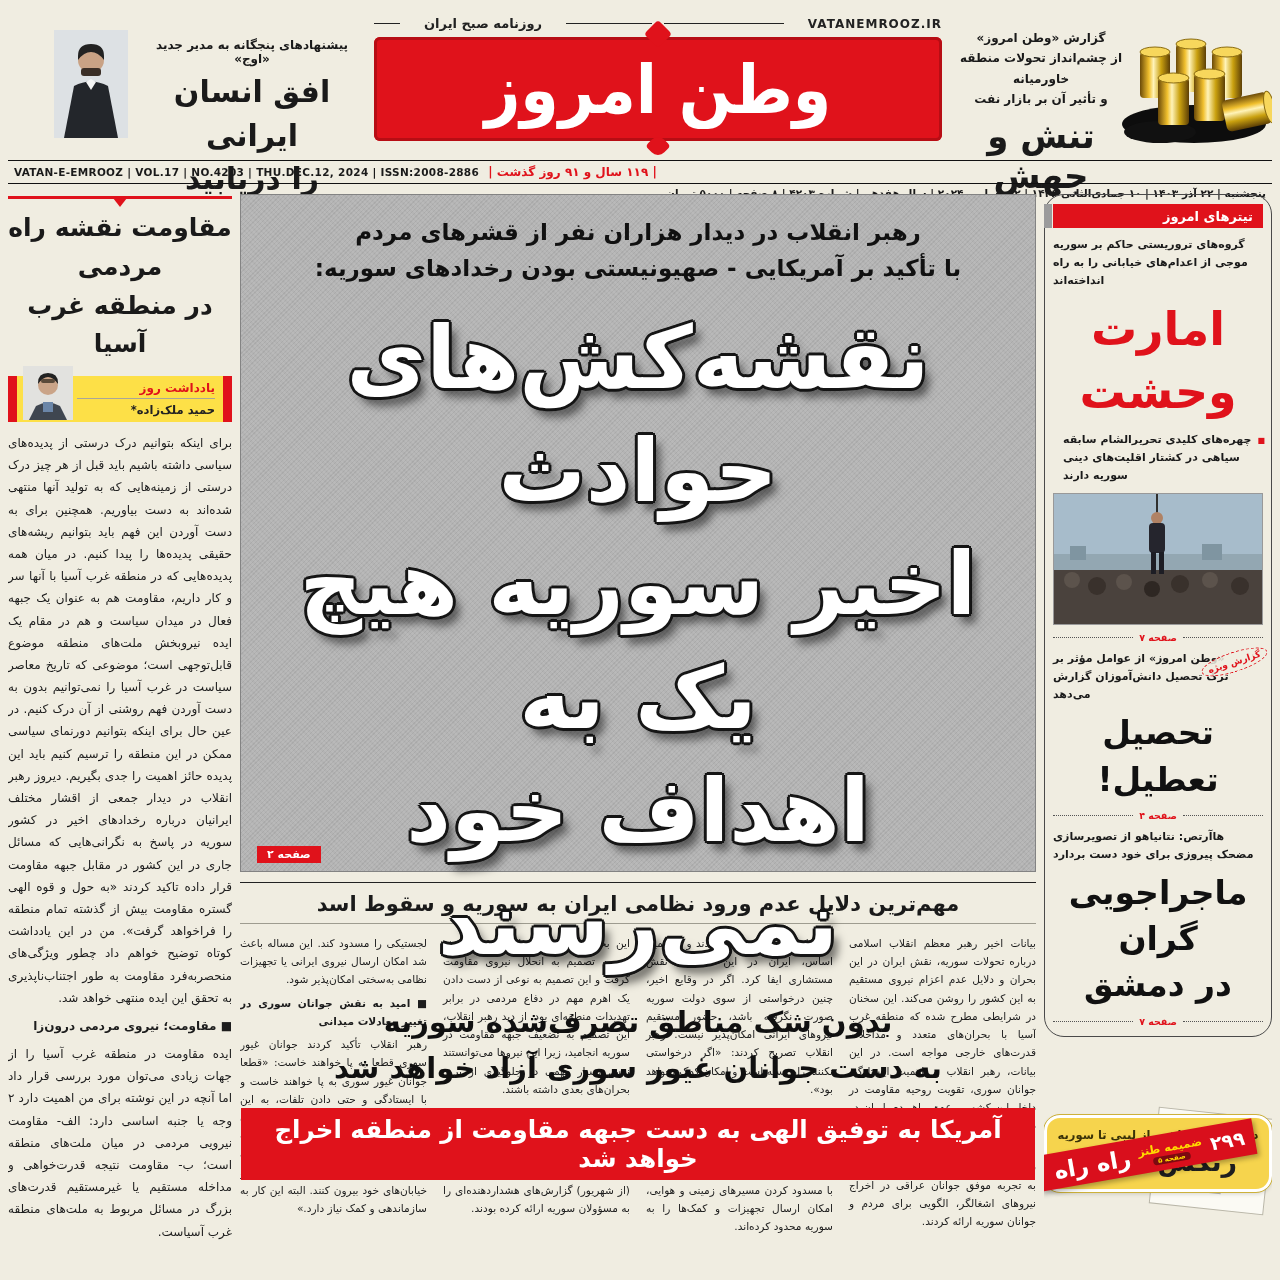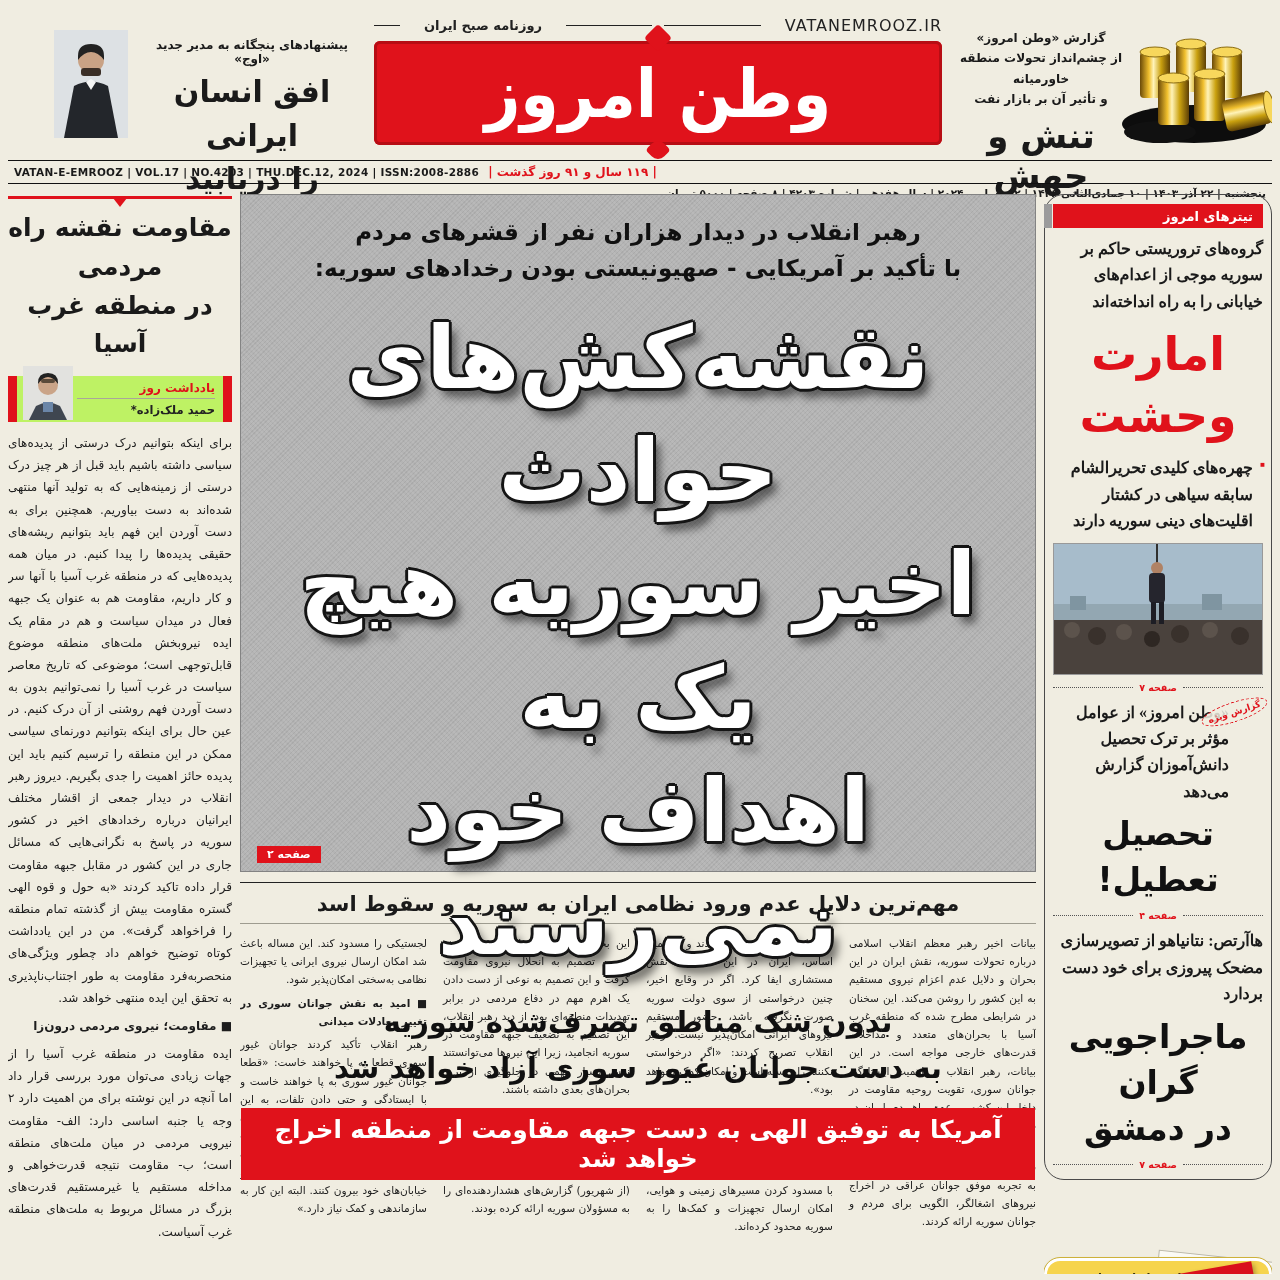--- a/index.html
+++ b/index.html
@@ -20,21 +20,21 @@
   .promo-left .photo { position:absolute; left:0; top:8px; width:74px; height:108px; background:#dfe3e6; overflow:hidden; }
   .promo-left .txt { position:absolute; left:84px; right:0; top:0; text-align:center; }
   .promo-left .kicker { font-size:12px; font-weight:bold; margin-top:16px; }
   .promo-left .hl { font-size:30px; font-weight:bold; letter-spacing:-0.5px; line-height:1.45; margin-top:4px; }
   .promo-left .pg { font-size:10px; font-weight:bold; color:#e0121b; text-align:right; margin-top:6px; }
 
   .masthead { position:absolute; right:330px; left:366px; top:0; height:156px; }
   .mast-top { display:flex; justify-content:space-between; align-items:center; margin-top:12px; }
   .mast-top .seg { display:flex; align-items:center; gap:24px; width:49%; }
   .mast-top .rule { flex:1; border-top:1.5px solid #222; }
-  .mast-top .lbl-en { font-size:16px; letter-spacing:1px; direction:ltr; unicode-bidi:embed; font-weight:normal; color:#222;text-align:center; }
+  .mast-top .lbl-en { font-size:12px; letter-spacing:1px; direction:ltr; unicode-bidi:embed; font-weight:bold; color:#222;text-align:center; }
   .mast-top .lbl-fa { font-size:13px; font-weight:bold; color:#222; }
   .logo { position:relative; margin-top:6px; height:104px; background:#e0121b; border-radius:6px;
           display:flex; align-items:center; justify-content:center; box-shadow:inset 0 0 0 3px #b70d14; }
   .logo .logo-text { color:#fff; font-weight:bold; font-size:62px; letter-spacing:2px; transform:scaleY(1.08); }
   .logo::before { content:""; position:absolute; top:-13px; left:50%; transform:translateX(-50%) rotate(45deg);
                   width:20px; height:20px; background:#e0121b; border-radius:4px; }
   .logo::after { content:""; position:absolute; bottom:-14px; left:50%; transform:translateX(-50%) rotate(45deg);
                  width:18px; height:18px; background:#e0121b; border-radius:50% 4px 50% 4px; }
 
   .promo-right { position:absolute; right:0; top:16px; width:322px; height:136px; }
@@ -76,32 +76,32 @@
 
   
   .bottom-article { margin-top:10px; border-top:1.6px solid #222; }
   .bottom-hl { text-align:center; font-size:21px; font-weight:bold; padding:9px 0 7px; border-bottom:1px solid #9e9c90; }
   .bottom-cols { display:grid; grid-template-columns:repeat(4,1fr); gap:16px; margin-top:10px;
                  height:332px; overflow:hidden; font-size:10.6px; line-height:1.72; text-align:justify; color:#1d1d1d; }
   .bottom-cols p { margin-bottom:5px; }
   .sub { font-weight:bold; }
 
   
-  .byline { position:relative; background:#bef264; border-right:9px solid #e0121b; border-left:9px solid #e0121b;
+  .byline { position:relative; background:#fde047; border-right:9px solid #e0121b; border-left:9px solid #e0121b;
             padding:5px 8px 5px 60px; min-height:46px; margin-bottom:8px; }
   .byline .lbl { color:#e0121b; font-weight:bold; font-size:12px; border-bottom:1px solid #a9a69a; padding-bottom:3px; margin-bottom:4px; }
   .byline .auth { font-size:11.5px; font-weight:bold; color:#222; }
   .byline .ph { position:absolute; left:6px; top:-10px; width:50px; height:54px; overflow:hidden; }
 
   
   .titr-frame { border:1.3px solid #4a4a4a; border-radius:20px; padding:9px 8px 2px; position:relative; }
   .titr-bar { position:relative; display:flex; align-items:center; background:#e0121b; color:#fff;
               height:24px; font-size:13px; font-weight:bold; padding:0 10px; margin-bottom:8px; }
   .titr-bar .sq { position:absolute; left:-14px; top:0; width:13px; height:24px; background:#9b9b9b; }
-  .rk { font-size:16px; font-weight:bold; text-align:right; line-height:1.65;font-family:Liberation Serif, serif; }
+  .rk { font-size:11px; font-weight:bold; text-align:left; line-height:1.65; }
   .rk-bullet { position:relative; padding:0 10px; }
   .rk-bullet::before { content:"■"; color:#e0121b; font-size:8px; position:absolute; right:-2px; top:3px; }
   .hl-red { color:#e0121b; font-size:46px; font-weight:bold; text-align:center; line-height:1.35; margin:8px 0; }
   .hl-blk-lg { color:#111; font-size:33px; font-weight:bold; text-align:center; line-height:1.4; margin:6px 0; }
   .photo-exec { width:100%; height:132px; margin-top:8px; border:1px solid #999; overflow:hidden; }
   .pg-div { display:flex; align-items:center; gap:6px; margin:7px 0; }
   .pg-div::before, .pg-div::after { content:""; flex:1; border-top:1.5px dotted #555; }
   .pg-div .pglbl { color:#e0121b; font-size:9.5px; font-weight:bold; white-space:nowrap; }
   .stamp { position:absolute; right:-6px; transform:rotate(-18deg); border:1.5px dashed #e0121b; color:#e0121b;
            font-size:9px; font-weight:bold; padding:4px 6px; border-radius:50%; background:rgba(240,237,225,0.85); }

